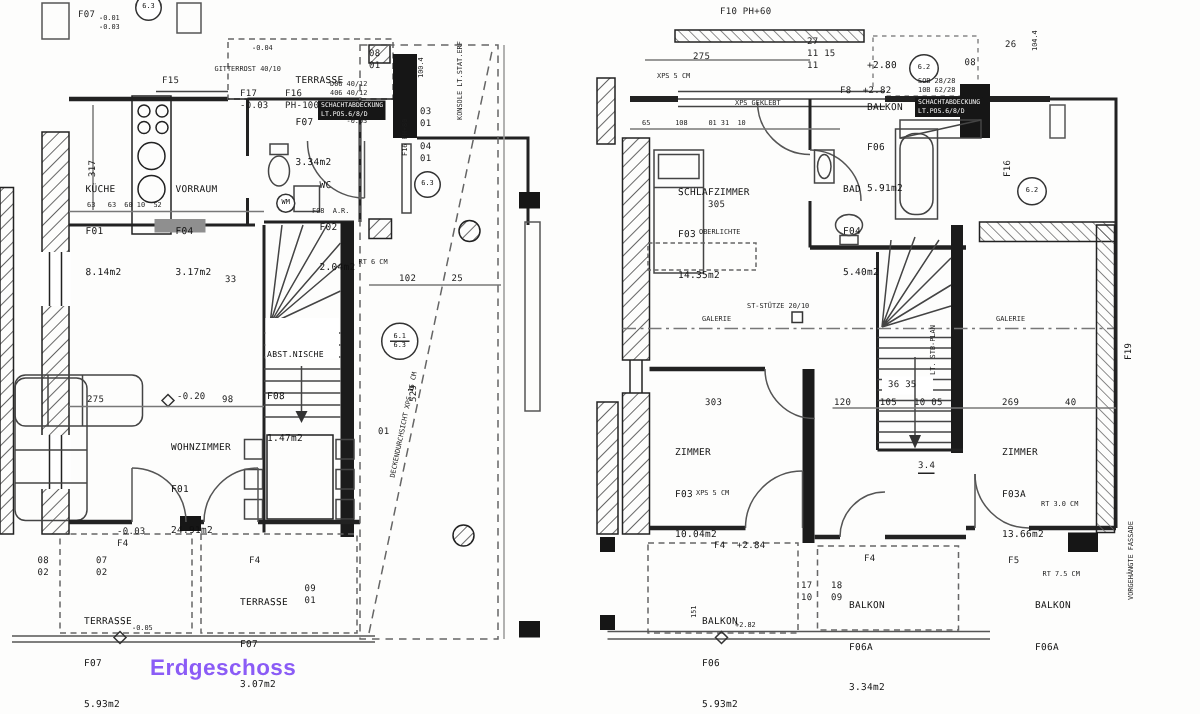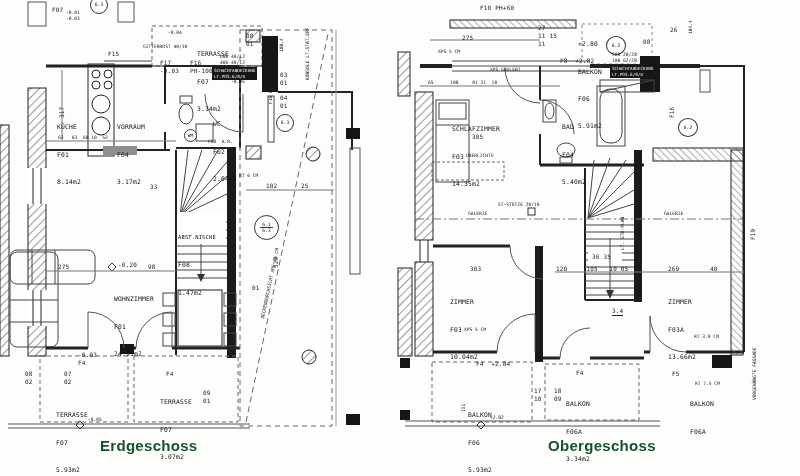--- a/index.html
+++ b/index.html
@@ -14,21 +14,21 @@
       white-space:pre;line-height:1.45;letter-spacing:.2px;}
   .rm span{display:block;}
   .rot{transform-origin:0 0;}
   .bub{position:absolute;border:1px solid #333;border-radius:50%;background:#fff;
        display:flex;flex-direction:column;align-items:center;justify-content:center;
        font:4.6px "DejaVu Sans Mono",monospace;color:#111;line-height:1.15;box-sizing:border-box;}
   .bub .half{display:block;padding:0 2px;}
   .bub .div{border-bottom:.6px solid #333;}
   .chip{position:absolute;background:#161616;color:#f5f5f5;font:4.3px "DejaVu Sans Mono",monospace;
         padding:1px 2px;white-space:pre;line-height:1.3;}
-  .ttl{position:absolute;font:bold 15px "Liberation Sans",sans-serif;color:#14532d;letter-spacing:.3px;}
+  .ttl{position:absolute;font:bold 15px "Liberation Sans",sans-serif;color:#8b5cf6;letter-spacing:.3px;}
   .ul{border-bottom:.8px solid #222;}
 </style>
 </head>
 <body>
 
 <div id="sheet">
 
 <svg width="800" height="476" viewBox="0 0 800 476">
   <defs>
     <pattern id="h1" width="6" height="6" patternUnits="userSpaceOnUse" patternTransform="rotate(45)">
@@ -435,16 +435,15 @@
   <div class="rm" style="left:690px;top:381px">
     <span>BALKON</span>
     <span>F06A</span>
   </div>
 
   <span class="t t4" style="left:694px;top:334px">RT 3.0 CM</span>
   <span class="t t4" style="left:695px;top:381px">RT 7.5 CM</span>
   <span class="t t4 rot" style="left:752px;top:400px;transform:rotate(-90deg)">VORGEHÄNGTE FASSADE</span>
   <span class="t rot" style="left:749px;top:240px;transform:rotate(-90deg)">F19</span>
 
-  <span class="ttl" style="left:548px;top:437px">Obergeschoss</span>
 </div>
 
 </div>
 
 </body></html>

